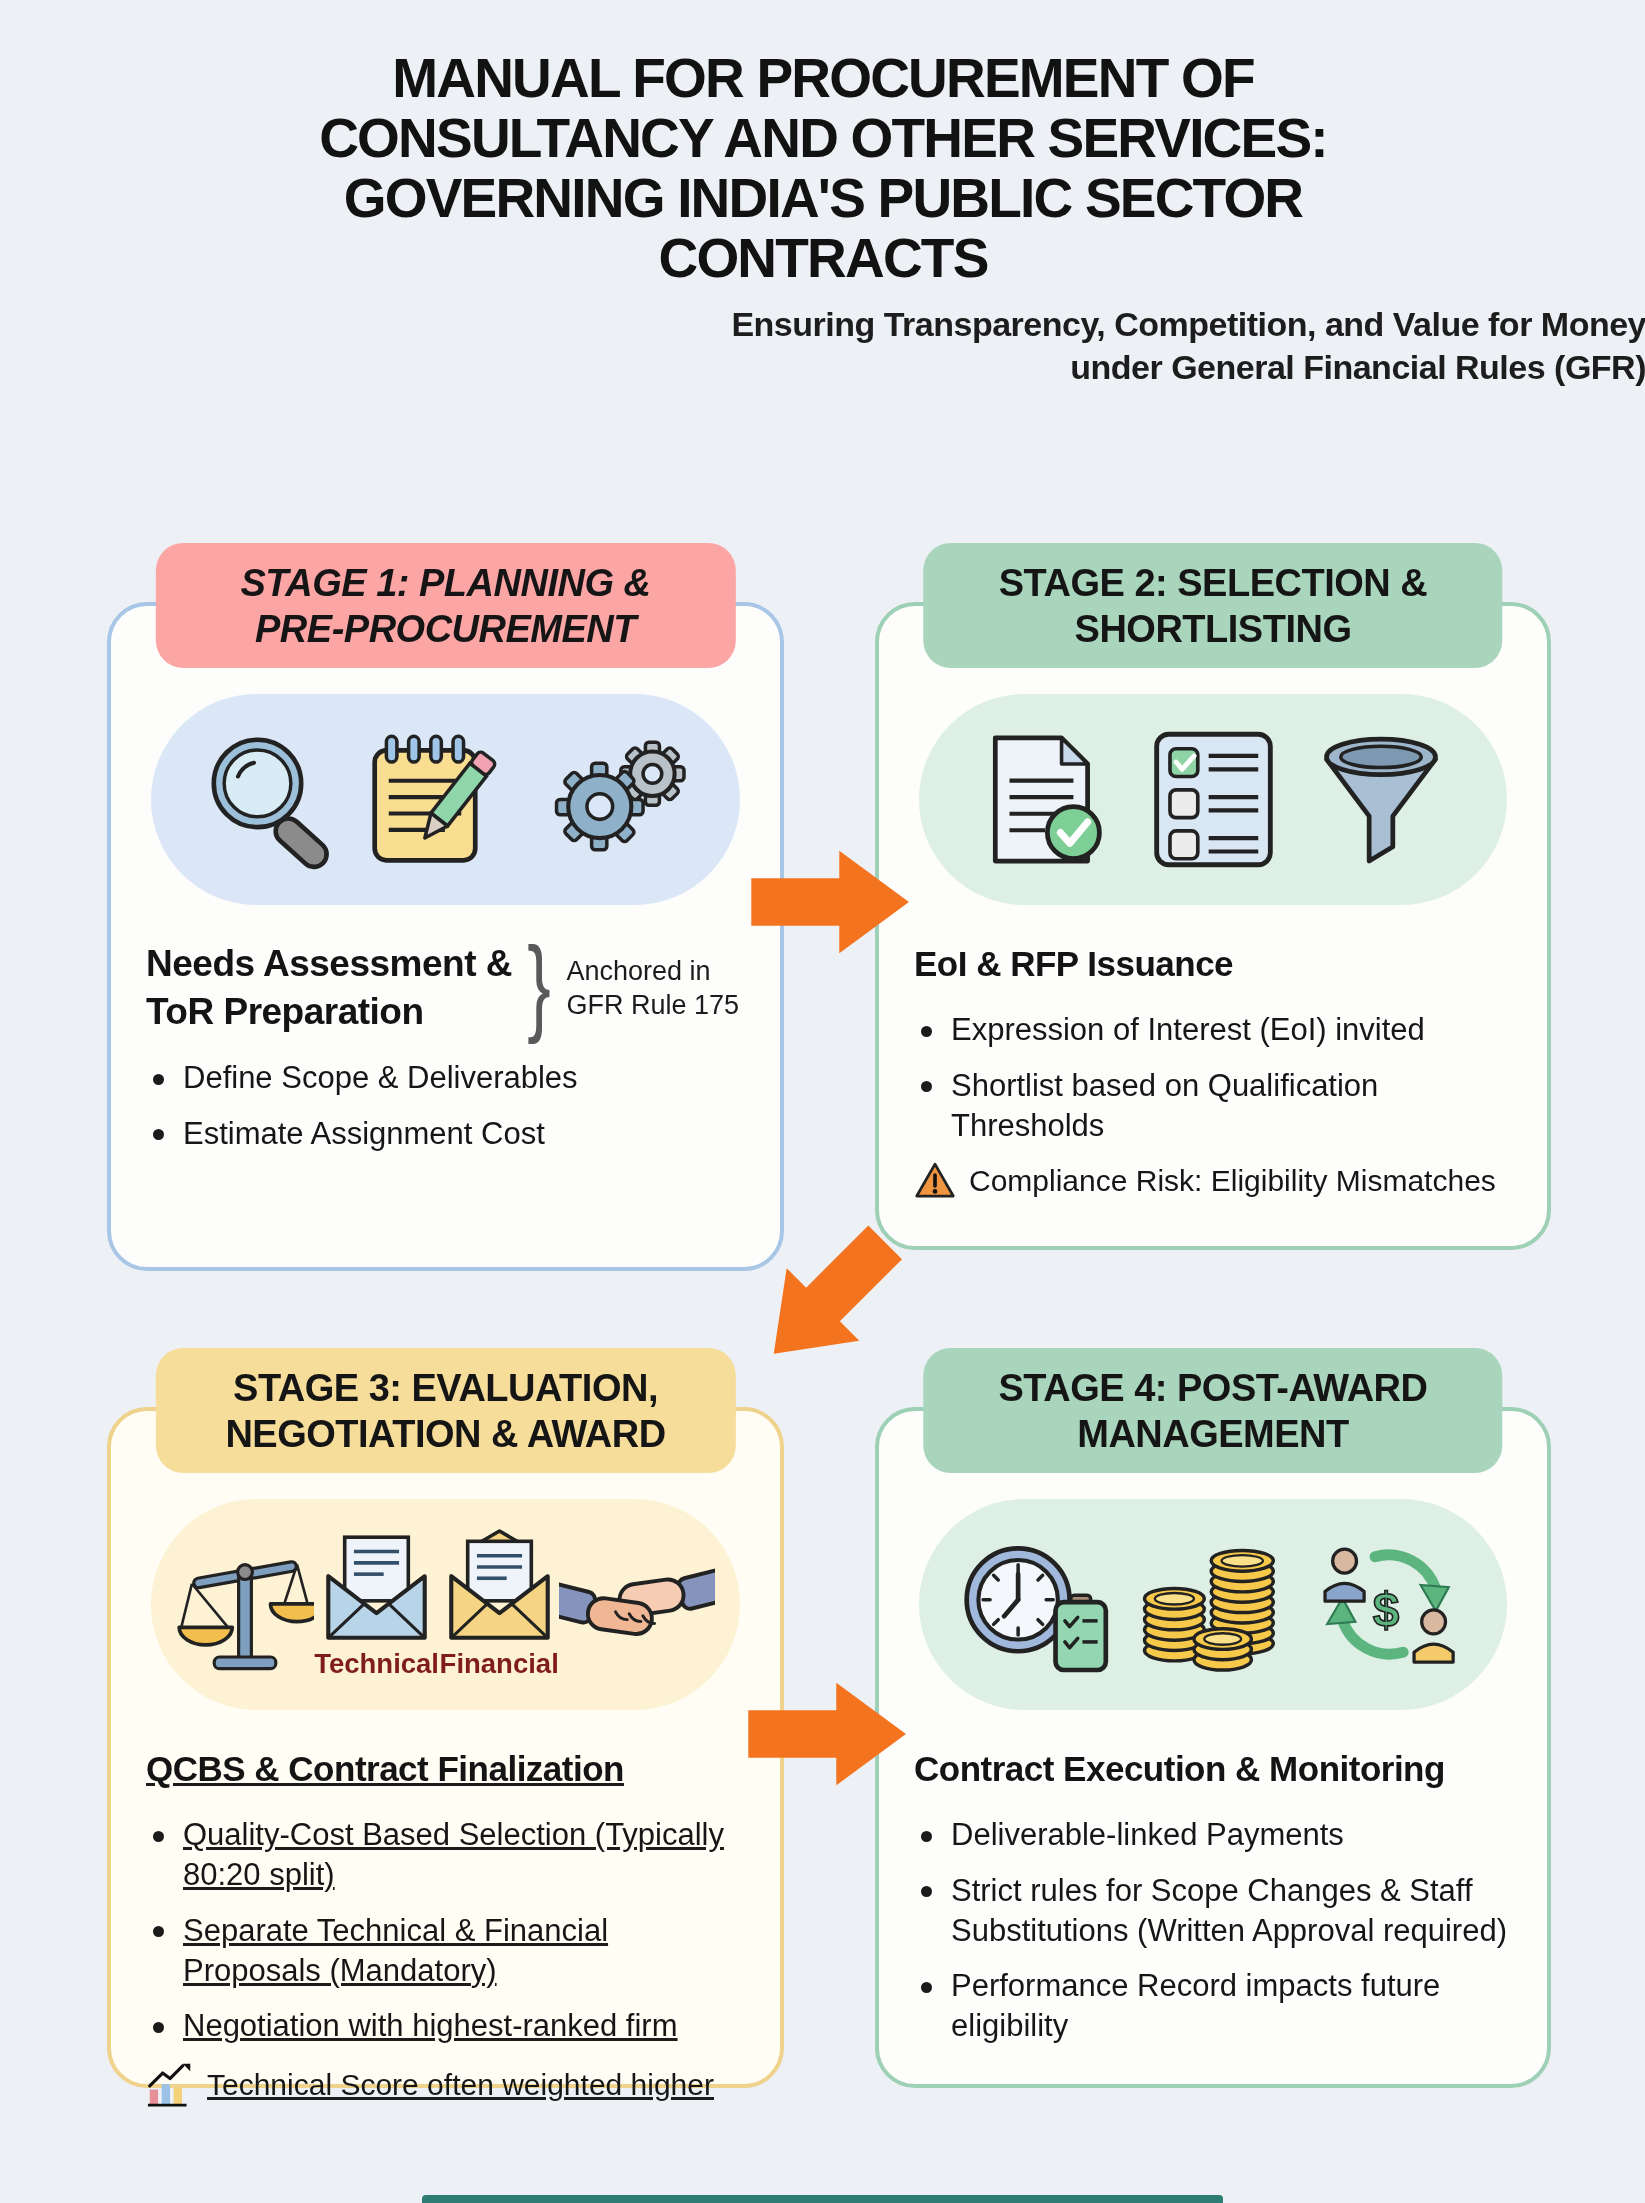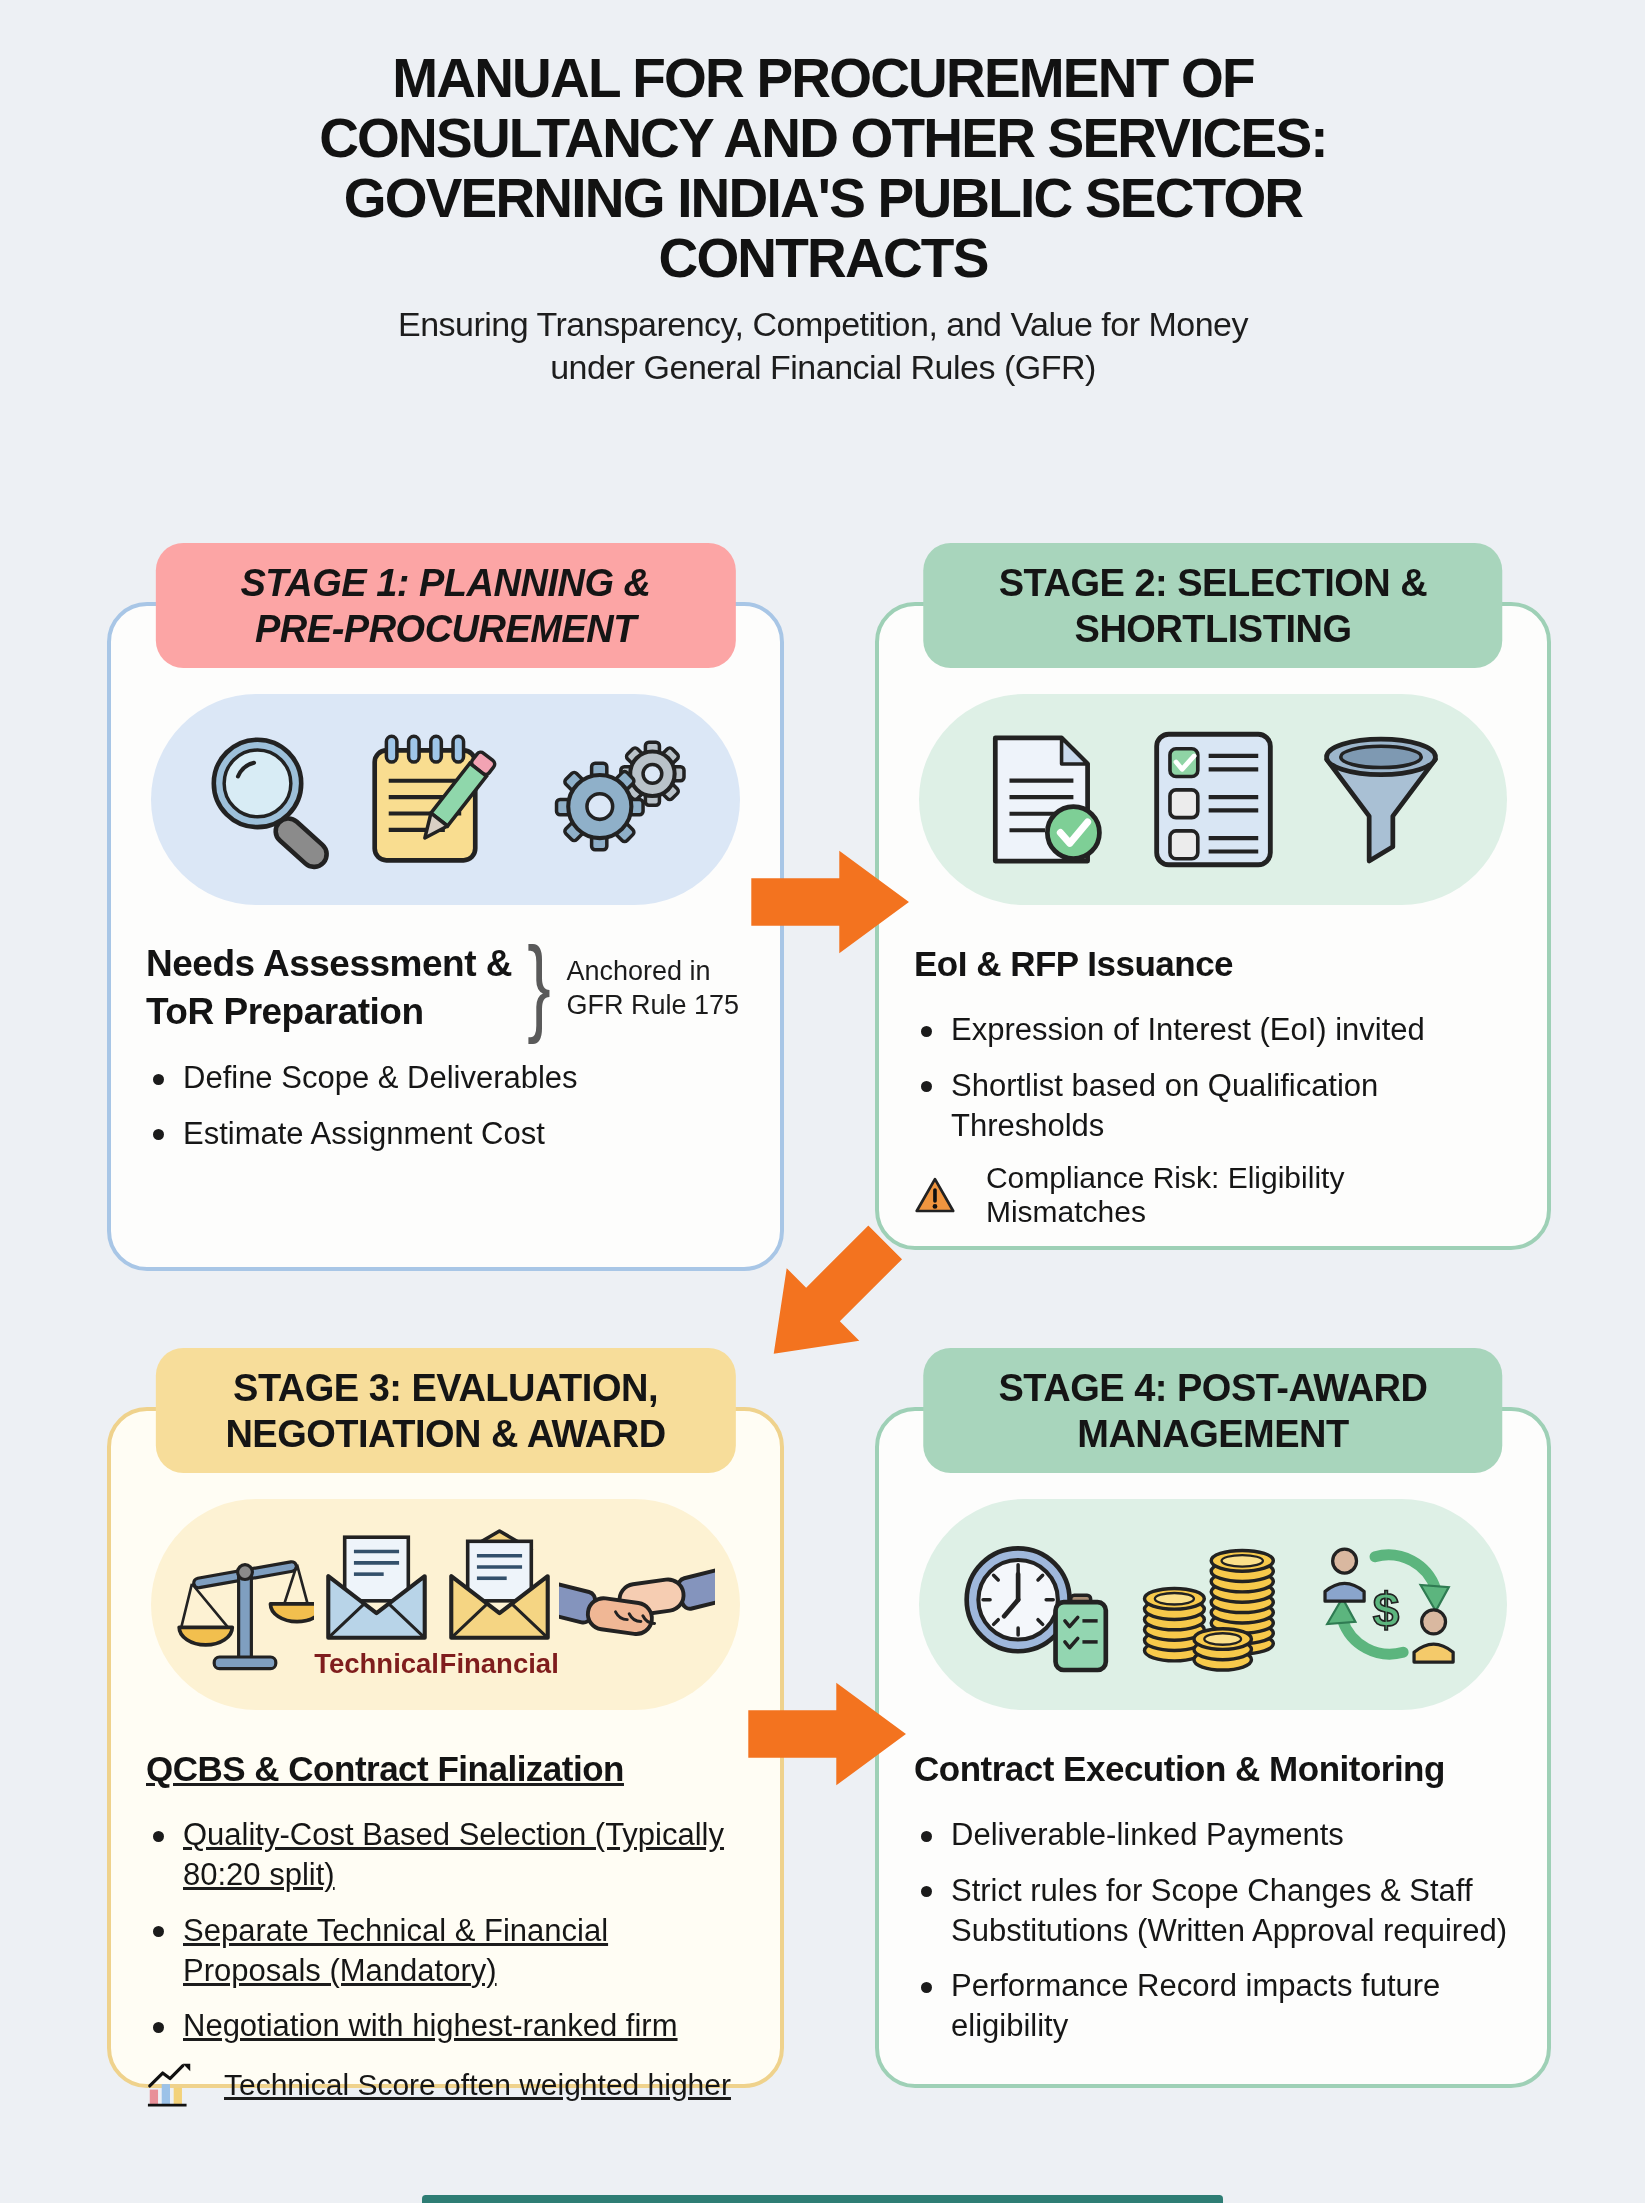--- a/index.html
+++ b/index.html
@@ -9,22 +9,22 @@
     font-family:"Liberation Sans", sans-serif;
     color:#1c1c1c;
   }
   .pre{white-space:pre-line;}
   
   .page-title{
     position:absolute;top:48px;left:0;right:0;text-align:center;
     font-size:55px;line-height:60px;font-weight:700;letter-spacing:-1.8px;color:#121212;
   }
   .page-subtitle{
-    position:absolute;top:303px;left:0;right:0;text-align:center;
-    font-size:34px;line-height:43px;font-weight:400;letter-spacing:-0.5px;color:#1d1d1d;
+    position:absolute;top:303px;left:0;right:0;text-align:right;
+    font-size:34px;line-height:43px;font-weight:700;letter-spacing:-0.5px;color:#1d1d1d;
   }
   
   .card{position:absolute;background:#fdfdfc;border-radius:40px;}
   .card.blue  {border:4.6px solid #a8c6e6;}
   .card.green {border:4.6px solid #9ed0b6;}
   .card.yellow{border:4.6px solid #efd28c;background:#fffdf4;}
   #card1{left:107px;top:602px;width:669px;height:661px;}
   #card2{left:875px;top:602px;width:668px;height:640px;}
   #card3{left:107px;top:1407px;width:669px;height:673px;text-decoration:underline;}
   #card4{left:875px;top:1407px;width:668px;height:673px;}
@@ -52,21 +52,21 @@
   .brace{font-size:108px;font-weight:400;color:#5a5a5a;transform:scaleX(0.65);line-height:92px;margin-top:-5.5px;}
   .callout{font-size:27px;line-height:34px;font-weight:400;color:#1b1b1b;}
   ul.bullets{list-style:none;margin:22px 0 0 0;padding:0;}
   ul.bullets li{
     position:relative;padding-left:37px;margin-bottom:15.6px;
     font-size:31px;line-height:40px;color:#161616;
   }
   ul.bullets li::before{
     content:"";position:absolute;left:7.3px;top:15.6px;width:11px;height:11px;border-radius:50%;background:#1b1b1b;
   }
-  .flag-row{display:flex;align-items:center;gap:30px;margin-top:11px;font-size:30px;color:#161616;}
+  .flag-row{display:flex;align-items:center;gap:13px;margin-top:11px;font-size:30px;color:#161616;}
   
   .flow-arrow{position:absolute;width:161px;height:110px;}
   #arrow1{left:751px;top:847px;}
   #arrow2{left:748px;top:1244px;transform:rotate(135deg);}
   #arrow3{left:748px;top:1679px;}
   
   .footer{
     position:absolute;top:2114px;left:0;right:0;text-align:center;font-size:33px;color:#1a1a1a;
   }
   .footer .src{color:#e8731e;font-weight:700;margin-right:9.2px;}

